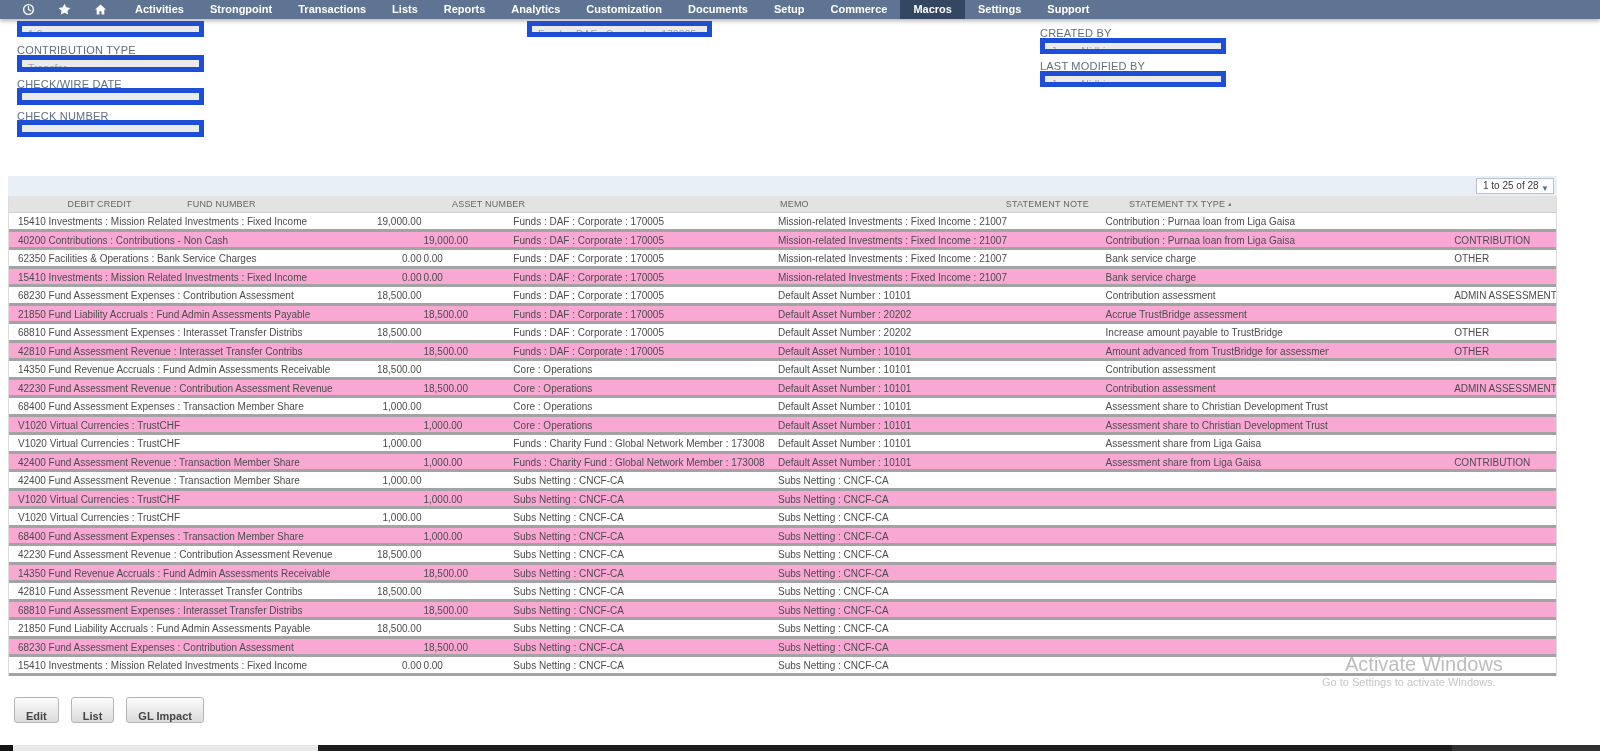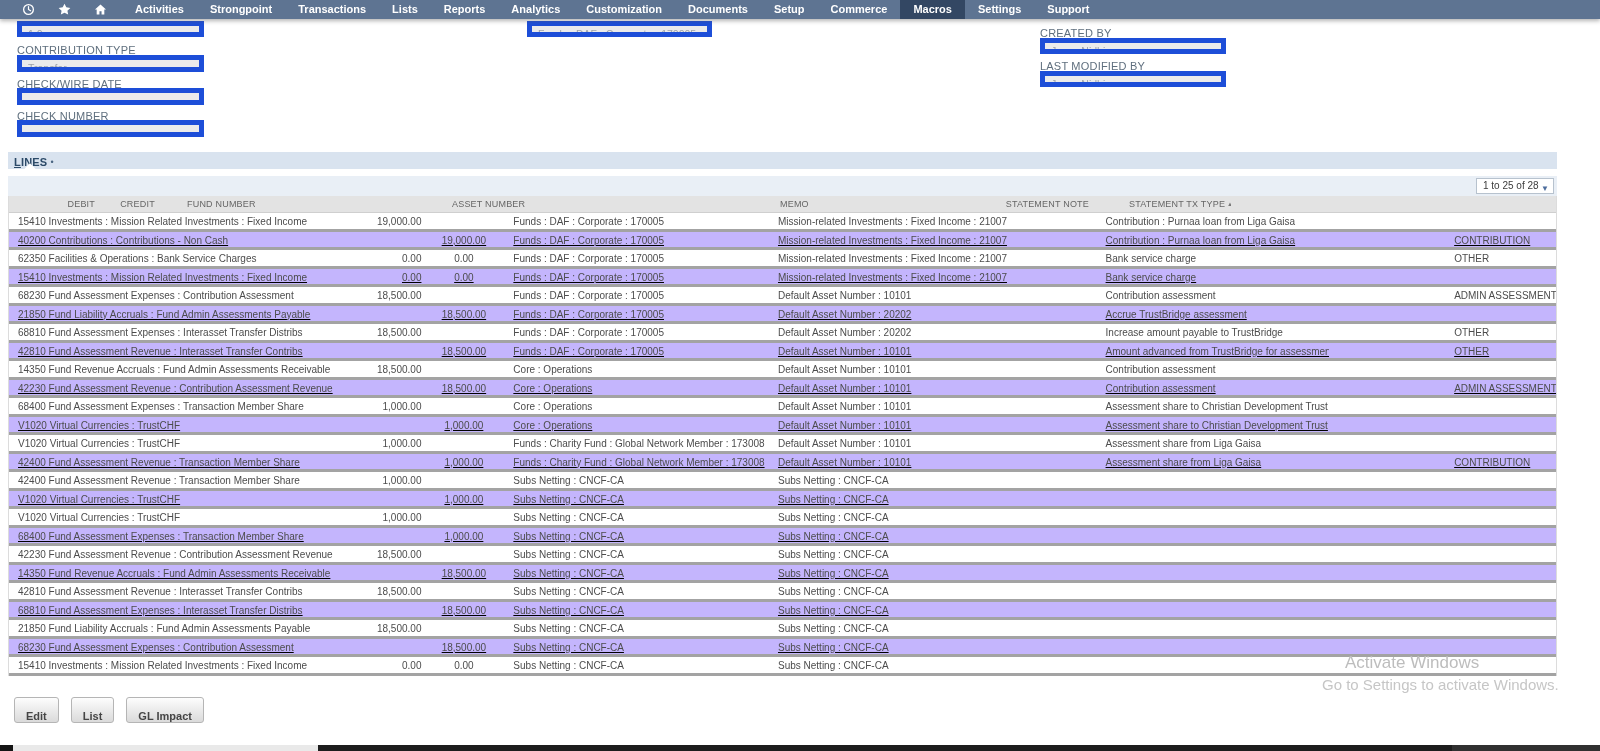--- a/index.html
+++ b/index.html
@@ -31,41 +31,41 @@
   .lines-subbar { position:absolute; left:8px; top:176px; width:1549px; height:20px; background:#e9eff6; }
   .pager { position:absolute; right:3px; top:2px; width:78px; height:16px; background:#fff; border:1px solid #b7c2ce; font-size:10px; color:#3c3c3c; line-height:14px; padding-left:6px; white-space:nowrap; }
   .pager .arrow { position:absolute; right:4px; top:3px; font-size:8px; color:#4e6e9e; }
 
   
   .tbl { position:absolute; left:8px; top:196px; width:1549px; border-left:1px solid #dcdcdc; border-right:1px solid #dcdcdc; }
   .thead { display:flex; height:17px; background:#e3e3e3; border-bottom:1px solid #cfcfcf; }
   .th { font-size:9px; color:#666; line-height:17px; letter-spacing:.2px; white-space:nowrap; overflow:hidden; }
   .th .sort { font-size:6px; color:#777; vertical-align:1px; }
   .tr { display:flex; height:18.5px; border-bottom:3px solid #a3a3a3; background:#fff; }
-  .tr.alt { background:#c4b5fd;text-decoration:underline; }
+  .tr.alt { background:#f9a8d4; }
   .td { font-size:10px; color:#4c4c4c; line-height:17.5px; white-space:nowrap; overflow:hidden; }
 
   .c-account { width:327px; padding-left:9px; }
   .c-debit   { width:88px;  text-align:right; padding-right:2px; }
-  .c-credit  { width:83px;  text-align:center; padding-right:2px; }
+  .c-credit  { width:83px;  text-align:left; padding-right:2px; }
   .c-fund    { width:269px; padding-left:7px; }
   .c-asset   { width:240px; padding-left:3px; }
   .c-name    { width:80px;  text-align:right; padding-right:6px;margin-top:28px; }
   .c-memo    { width:235px; padding-left:11px; }
   .c-note    { width:90px;  text-align:right; padding-right:5px; }
   .c-txtype  { width:137px; padding-left:35px; }
 
   
   .footer-btns { position:absolute; left:14px; top:697px; display:flex; gap:12px; }
   .btn { height:20px; padding:12px 11px; font-family:"Liberation Sans",sans-serif; font-size:11px; font-weight:bold; color:#454545;
     background:linear-gradient(#fdfdfd,#dadada); border:1px solid #b5b5b5; border-radius:3px; cursor:pointer; }
 
   
-  .wm1 { position:absolute; left:1345px; top:653px; font-size:17px; color:#bdbdbd; }
-  .wm2 { position:absolute; left:1322px; top:676px; font-size:15px; color:#c6c6c6; }
+  .wm1 { position:absolute; left:1345px; top:653px; font-size:20px; color:#bdbdbd; }
+  .wm2 { position:absolute; left:1322px; top:676px; font-size:11px; color:#c6c6c6; }
 
   
   .bbar { position:absolute; top:745px; height:6px; }
   .bb1 { left:0; width:13px; background:#141414; }
   .bb2 { left:13px; width:305px; background:#e9e9e9; }
   .bb3 { left:318px; width:1134px; background:#1d1d1d; }
   .bb4 { left:1452px; width:148px; background:#303030; }
 </style>
 </head>
 <body>
@@ -121,24 +121,20 @@
   <div class="fld" style="left:17px; top:120px; width:187px; height:17px;"></div>
 
   <div class="fld" style="left:527px; top:21px; width:185px; height:16px;">Funds : DAF : Corporate : 170005</div>
 
   <div class="fld-label" style="left:1040px; top:27px;">CREATED BY</div>
   <div class="fld" style="left:1040px; top:38px; width:186px; height:16px;">Jency Nidhin</div>
 
   <div class="fld-label" style="left:1040px; top:60px;">LAST MODIFIED BY</div>
   <div class="fld" style="left:1040px; top:71px; width:186px; height:16px;">Jency Nidhin</div>
 
-  <div class="lines-bar">
-    <span class="lines-label">LINES</span><span class="lines-dot">•</span>
-    <div class="lines-notch"></div>
-  </div>
 
   <div class="lines-subbar">
     <div class="pager">
       <span>1 to 25 of 28</span>
       <span class="arrow">▼</span>
     </div>
   </div>
 
   <div class="tbl">
     <div class="thead">

